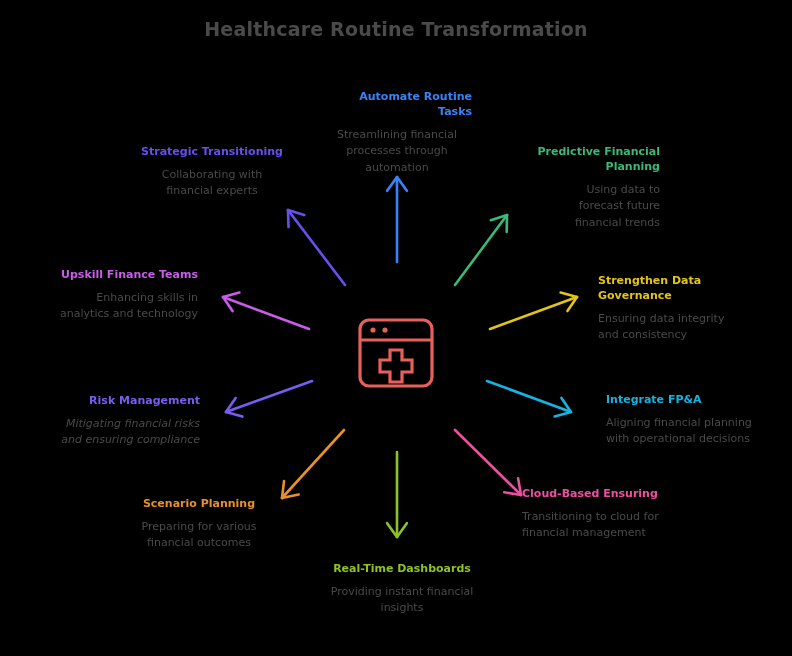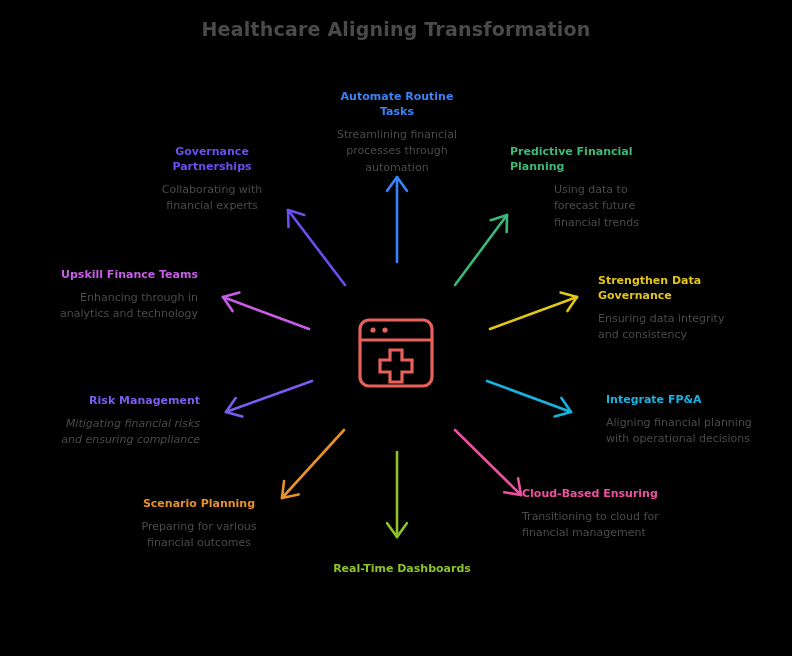--- a/index.html
+++ b/index.html
@@ -57,21 +57,21 @@
     top: 316px;
     width: 80px;
     height: 74px;
   }
 </style>
 </head>
 <body>
 
 <div id="canvas">
 
-  <div id="diagram-title">Healthcare Aligning Transformation</div>
+  <div id="diagram-title">Healthcare Routine Transformation</div>
 
   <svg id="arrow-layer" viewBox="0 0 792 656">
       <g>
         <line x1="397" y1="262" x2="397" y2="177" stroke="#3b82f6" stroke-width="2.6" stroke-linecap="round"></line>
         <line x1="397" y1="177" x2="406.8775977291342" y2="190.83593376326309" stroke="#3b82f6" stroke-width="2.6" stroke-linecap="round"></line>
         <line x1="397" y1="177" x2="387.1224022708658" y2="190.83593376326309" stroke="#3b82f6" stroke-width="2.6" stroke-linecap="round"></line>
       </g>
       <g>
         <line x1="455" y1="285" x2="507" y2="215" stroke="#3cb878" stroke-width="2.6" stroke-linecap="round"></line>
         <line x1="507" y1="215" x2="506.6784814256804" y2="231.99695931060515" stroke="#3cb878" stroke-width="2.6" stroke-linecap="round"></line>
@@ -124,52 +124,53 @@
       <rect x="4" y="4" width="72" height="66" rx="9" ry="9" fill="none" stroke="#e8605a" stroke-width="3.2"></rect>
       <line x1="4" y1="24" x2="76" y2="24" stroke="#e8605a" stroke-width="3.2"></line>
       <circle cx="17" cy="14" r="2.6" fill="#e8605a"></circle>
       <circle cx="29" cy="14" r="2.6" fill="#e8605a"></circle>
       <path d="M34 34 L46 34 L46 44 L56 44 L56 56 L46 56 L46 66 L34 66 L34 56 L24 56 L24 44 L34 44 Z" fill="none" stroke="#e8605a" stroke-width="3.2" stroke-linejoin="miter"></path>
     </svg>
   </div>
 
   <div id="nodes">
       <div class="node ta-c" style="left: 322px; top: 90px;">
-        <div class="node-title" style="color: rgb(59, 130, 246);">Automate Routine Tasks</div>
+        <div class="node-title" style="color: rgb(59, 130, 246); text-align: right;">Automate Routine Tasks</div>
         <div class="node-desc" style="color: rgb(74, 74, 74);">Streamlining financial processes through automation</div>
       </div>
-      <div class="node ta-l" style="left: 510px; top: 145px;">
+      <div class="node ta-l" style="left: 510px; top: 145px; text-align: right;">
         <div class="node-title" style="color: rgb(60, 184, 120);">Predictive Financial Planning</div>
         <div class="node-desc" style="color: rgb(74, 74, 74); margin-left: 44px;">Using data to forecast future financial trends</div>
       </div>
       <div class="node ta-l" style="left: 598px; top: 274px;">
         <div class="node-title" style="color: rgb(227, 197, 21);">Strengthen Data Governance</div>
         <div class="node-desc" style="color: rgb(74, 74, 74);">Ensuring data integrity and consistency</div>
       </div>
       <div class="node ta-l" style="left: 606px; top: 393px;">
         <div class="node-title" style="color: rgb(22, 178, 224);">Integrate FP&amp;A</div>
         <div class="node-desc" style="color: rgb(74, 74, 74);">Aligning financial planning with operational decisions</div>
       </div>
       <div class="node ta-l" style="left: 522px; top: 487px;">
         <div class="node-title" style="color: rgb(238, 79, 160);">Cloud-Based Ensuring</div>
         <div class="node-desc" style="color: rgb(74, 74, 74);">Transitioning to cloud for financial management</div>
       </div>
       <div class="node ta-c" style="left: 327px; top: 562px;">
         <div class="node-title" style="color: rgb(140, 195, 37);">Real-Time Dashboards</div>
+        <div class="node-desc" style="color: rgb(74, 74, 74);">Providing instant financial insights</div>
       </div>
       <div class="node ta-c" style="left: 124px; top: 497px;">
         <div class="node-title" style="color: rgb(232, 145, 42);">Scenario Planning</div>
         <div class="node-desc" style="color: rgb(74, 74, 74);">Preparing for various financial outcomes</div>
       </div>
       <div class="node ta-r" style="left: 50px; top: 394px;">
         <div class="node-title" style="color: rgb(122, 92, 240);">Risk Management</div>
         <div class="node-desc" style="color: rgb(74, 74, 74); font-style: italic;">Mitigating financial risks and ensuring compliance</div>
       </div>
       <div class="node ta-r" style="left: 48px; top: 268px;">
         <div class="node-title" style="color: rgb(199, 93, 232);">Upskill Finance Teams</div>
-        <div class="node-desc" style="color: rgb(74, 74, 74);">Enhancing through in analytics and technology</div>
+        <div class="node-desc" style="color: rgb(74, 74, 74);">Enhancing skills in analytics and technology</div>
       </div>
       <div class="node ta-c" style="left: 137px; top: 145px;">
-        <div class="node-title" style="color: rgb(106, 79, 240);">Governance Partnerships</div>
+        <div class="node-title" style="color: rgb(106, 79, 240);">Strategic Transitioning</div>
         <div class="node-desc" style="color: rgb(74, 74, 74);">Collaborating with financial experts</div>
       </div>
     </div>
 </div>
 
 </body></html>

